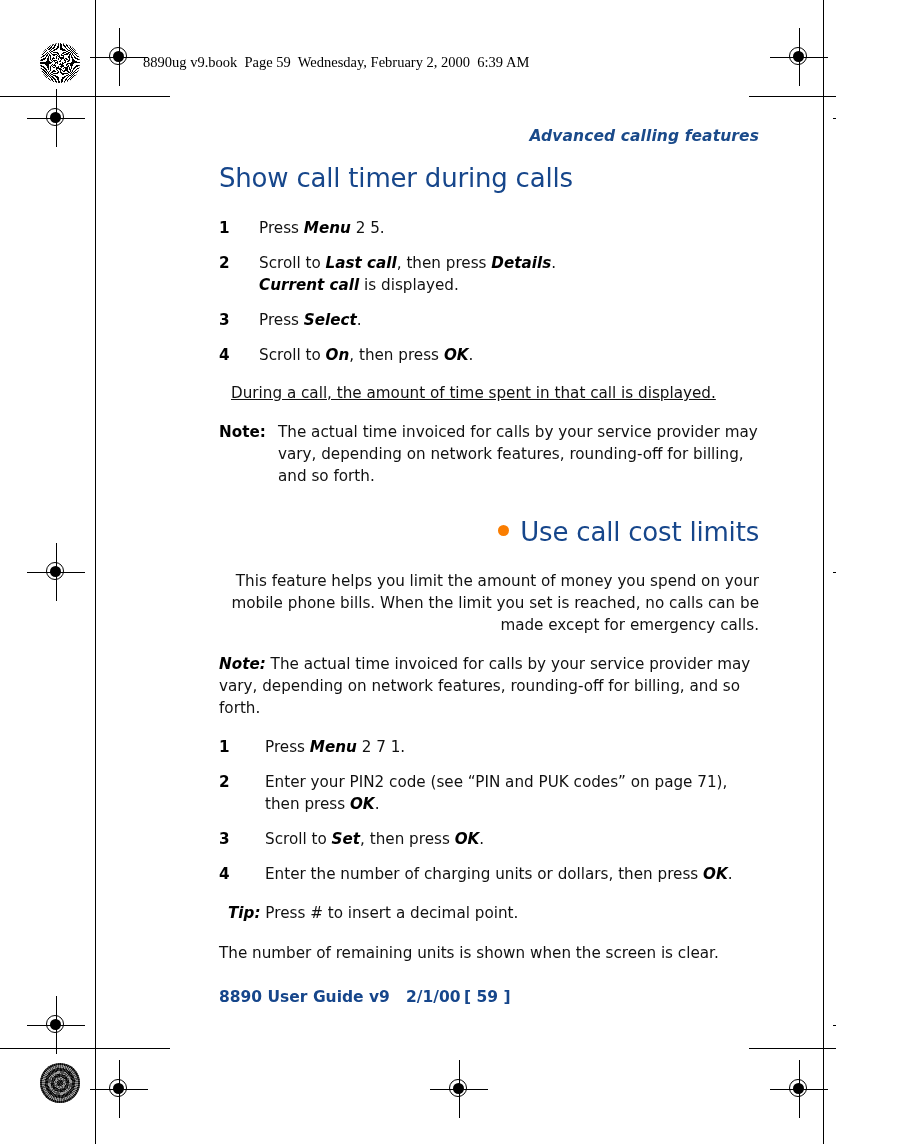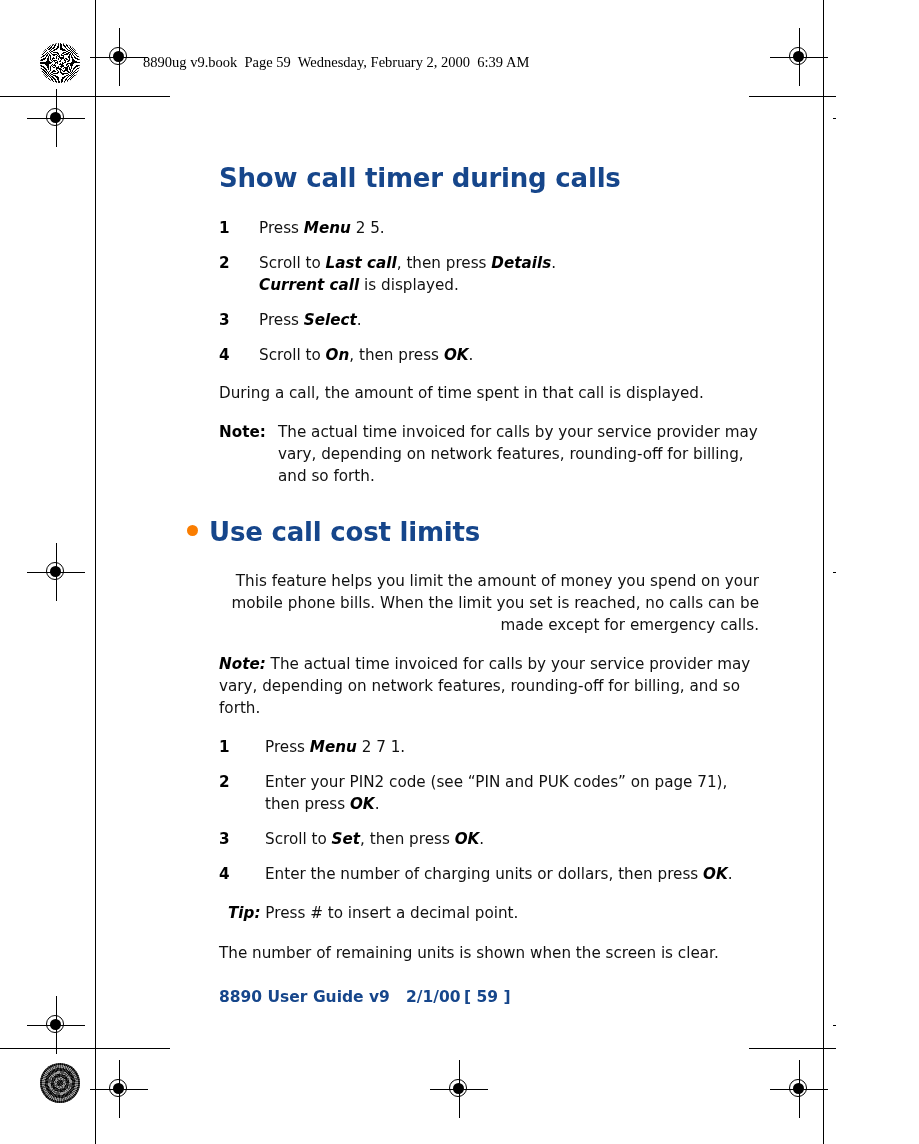--- a/index.html
+++ b/index.html
@@ -113,23 +113,24 @@
     color: #1A4A8A;
     letter-spacing: 0.1px;
   }
 
   h1.section {
     margin: 0;
     position: absolute;
     left: 219px;
     top: 163px;
     font-size: 26px;
-    font-weight: bold;
+    font-weight: normal;
     color: #16468B;
     letter-spacing: -0.2px;
+    text-align: right;
   }
   h1.section .bullet {
     display: inline-block;
     width: 11px; height: 11px;
     border-radius: 50%;
     background: #FA7D00;
     vertical-align: middle;
     margin-right: 11px;
     position: relative;
     top: -3px;
@@ -282,20 +283,21 @@
     </div>
 
     <div class="rosette light" style="left:60px; top:63px;"></div>
     <div class="rosette dark" style="left:858px; top:63px;"></div>
     <div class="rosette dark" style="left:60px; top:1083px;"></div>
     <div class="rosette light" style="left:858px; top:1083px;"></div>
   </div>
 
   <div class="filebar">8890ug v9.book  Page 59  Wednesday, February 2, 2000  6:39 AM</div>
 
+  <div class="running-head">Advanced calling features</div>
 
   <h1 class="section">
     <span>Show call timer during calls</span>
   </h1>
 
   <div class="content" style="top:204px;">
 
     <ol class="steps" id="steps-1">
         <li class="step" style="padding-left: 40px; margin-top: 13px;">
           <span class="num">1</span>
@@ -308,21 +310,21 @@
         <li class="step" style="padding-left: 40px; margin-top: 13px;">
           <span class="num">3</span>
           <span class="txt"><span>Press </span><b>Select</b><span>.</span></span>
         </li>
         <li class="step" style="padding-left: 40px; margin-top: 13px;">
           <span class="num">4</span>
           <span class="txt"><span>Scroll to </span><b>On</b><span>, then press </span><b>OK</b><span>.</span></span>
         </li>
       </ol>
 
-    <p class="body-text" style="margin:16px 0 0 0;">During a call, the amount of time spent in that call is displayed.</p>
+    <p class="body-text" style="margin:16px 0 0 12px;text-decoration:underline;">During a call, the amount of time spent in that call is displayed.</p>
 
     <div class="note-hang" style="margin-top:16px; padding-left:59px; width:481px;">
       <span class="lbl">Note:</span>
       <span>The actual time invoiced for calls by your service provider may vary, depending on network features, rounding-off for billing, and so forth.</span>
     </div>
 
     <h1 class="section" style="position:static; margin:30px 0 0 -32px;">
       <span class="bullet"></span><span>Use call cost limits</span>
     </h1>
 

